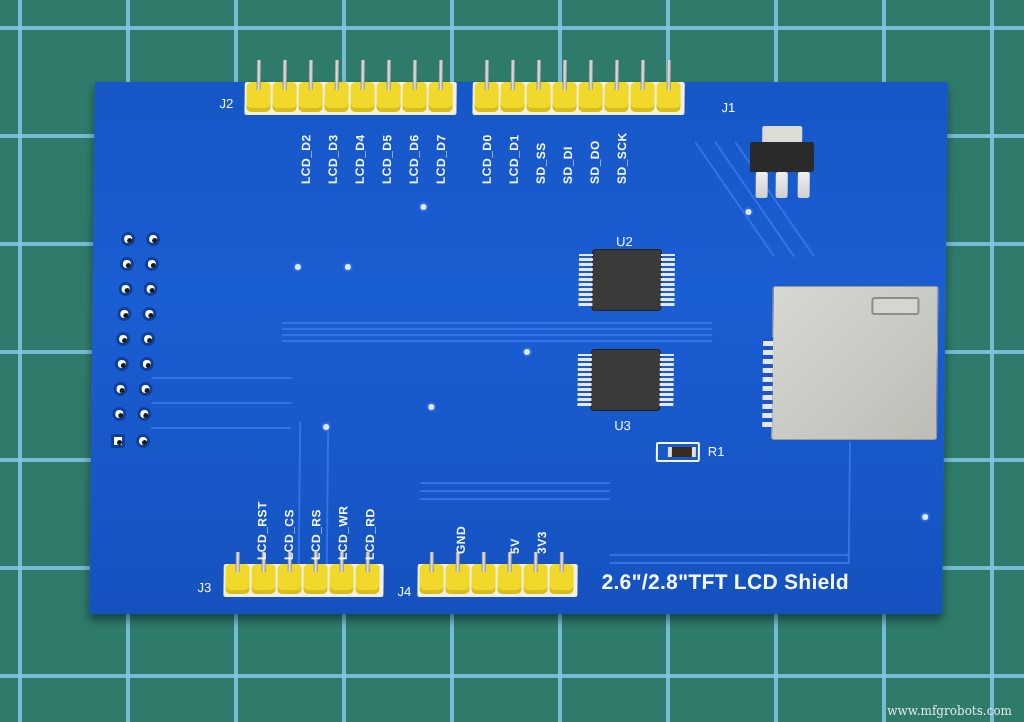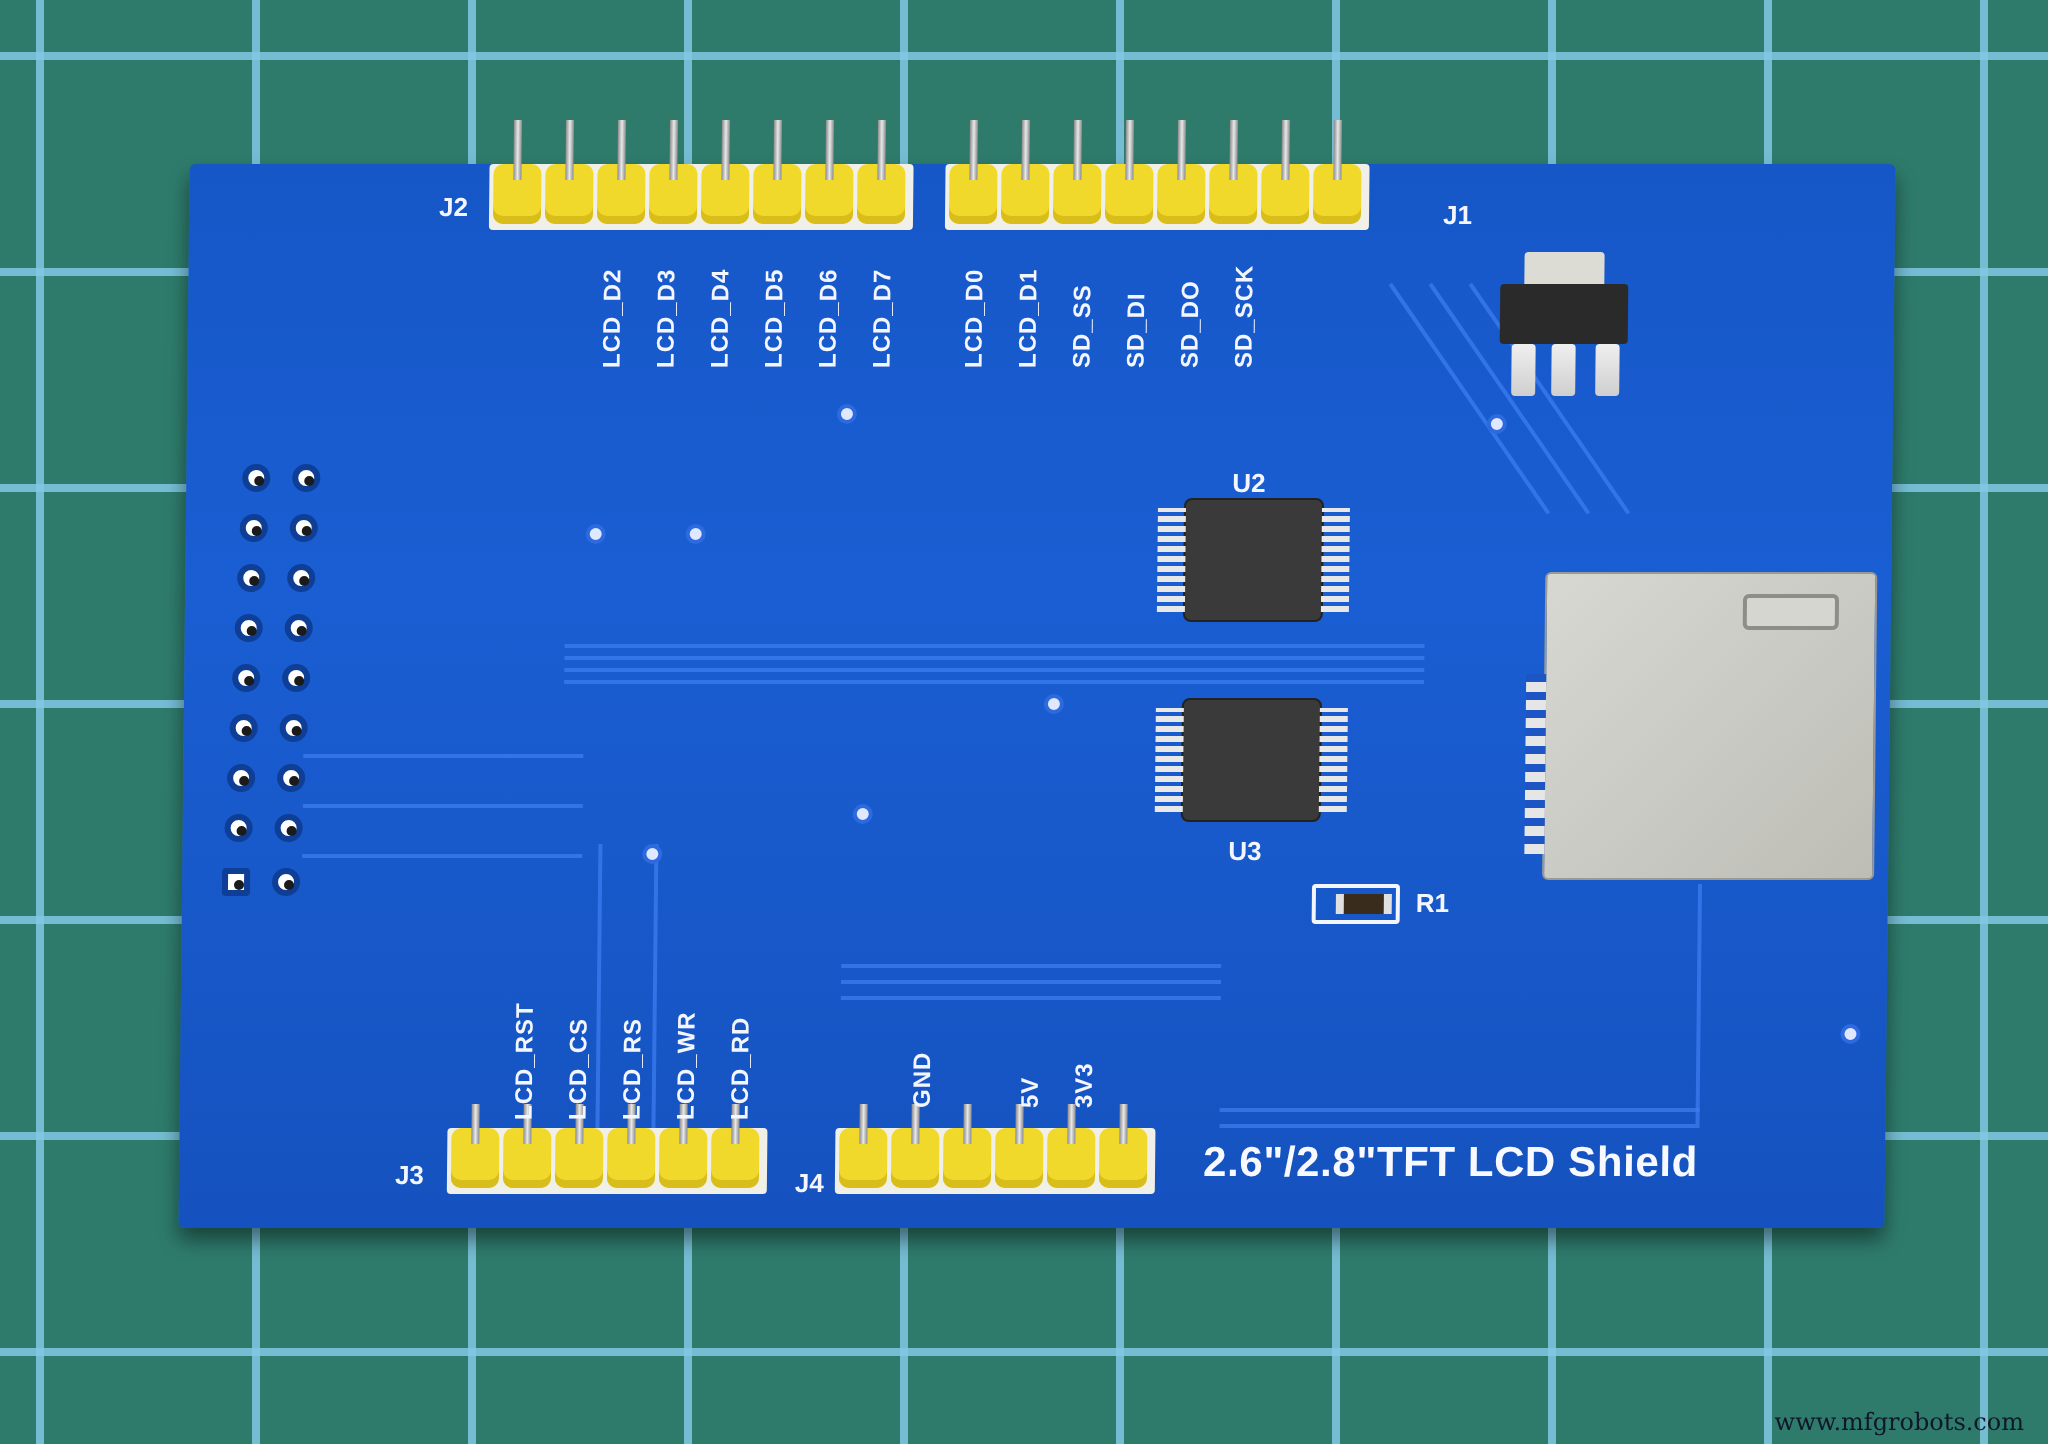--- a/index.html
+++ b/index.html
@@ -34,21 +34,21 @@
       box-shadow: inset 0 -4px 0 #d9bd1a;
     }
     .pin::after {
       content: ""; position: absolute; left: 10px; top: -22px; width: 4px; height: 30px; background: linear-gradient(90deg,#8a8a8a,#e8e8e8,#8a8a8a);
     }
     .pin.short::after { top: -12px; height: 20px; }
     .label-v {
       position: absolute; color: #f4f6ff; font-weight: bold; font-size: 12px;
       transform: rotate(-90deg); transform-origin: left top; white-space: nowrap; letter-spacing: 0.5px;
     }
-    .silk { position: absolute; color: #f4f6ff; font-weight: bold; font-size: 13px; }
+    .silk { position: absolute; color: #f4f6ff; font-weight: normal; font-size: 13px; }
     .title-silk {
       position: absolute; left: 512px; top: 488px; color: #f8f9ff; font-weight: bold; font-size: 21px; letter-spacing: 0.3px;
     }
     .hole {
       position: absolute; width: 14px; height: 14px; border-radius: 50%; background: #ffffff; border: 3px solid #0f3e96;
       box-sizing: border-box;
     }
     .hole::after { content:""; position:absolute; left:3px; top:3px; width:5px; height:5px; border-radius:50%; background:#1b1b1b; }
     .hole.square { border-radius: 2px; }
     .chip {
@@ -65,21 +65,21 @@
     .reg-leg { position: absolute; width: 12px; height: 26px; background: linear-gradient(#efefef,#cfcfcf); border-radius: 2px; }
     .sd {
       position: absolute; width: 164px; height: 152px; background: linear-gradient(135deg,#d8d8d2,#c8c8c2 60%,#bdbdb6);
       border: 1px solid #9a9a94; border-radius: 3px;
     }
     .sd-notch { position:absolute; right:18px; top:10px; width:44px; height:14px; border:2px solid #8e8e88; border-radius:3px; background:#d6d6d0; }
     .sd-contacts { position:absolute; left:-10px; top:50px; width:10px; height:90px; background: repeating-linear-gradient(0deg,#e6e6e6 0 5px,#1d55c4 5px 9px); }
     .resistor { position:absolute; width:44px; height:20px; border:2px solid #f4f6ff; border-radius:2px; box-sizing:border-box; }
     .resistor-body { position:absolute; left:10px; top:3px; width:20px; height:10px; background:#3a2c1c; border-left:4px solid #e0e0e0; border-right:4px solid #e0e0e0; }
     .watermark {
-      position: absolute; right: 12px; bottom: 4px; font-family: "DejaVu Serif", serif; font-size: 12px; color: #0f172a;
+      position: absolute; right: 12px; bottom: 4px; font-family: "DejaVu Serif", serif; font-size: 12px; color: #e5e5e5;
     }
   </style>
 </head>
 <body>
 
 <div class="mat"></div>
 
 <div class="board">
 
   <div class="trace" style="left:190px;top:240px;width:430px;height:2px;"></div>

